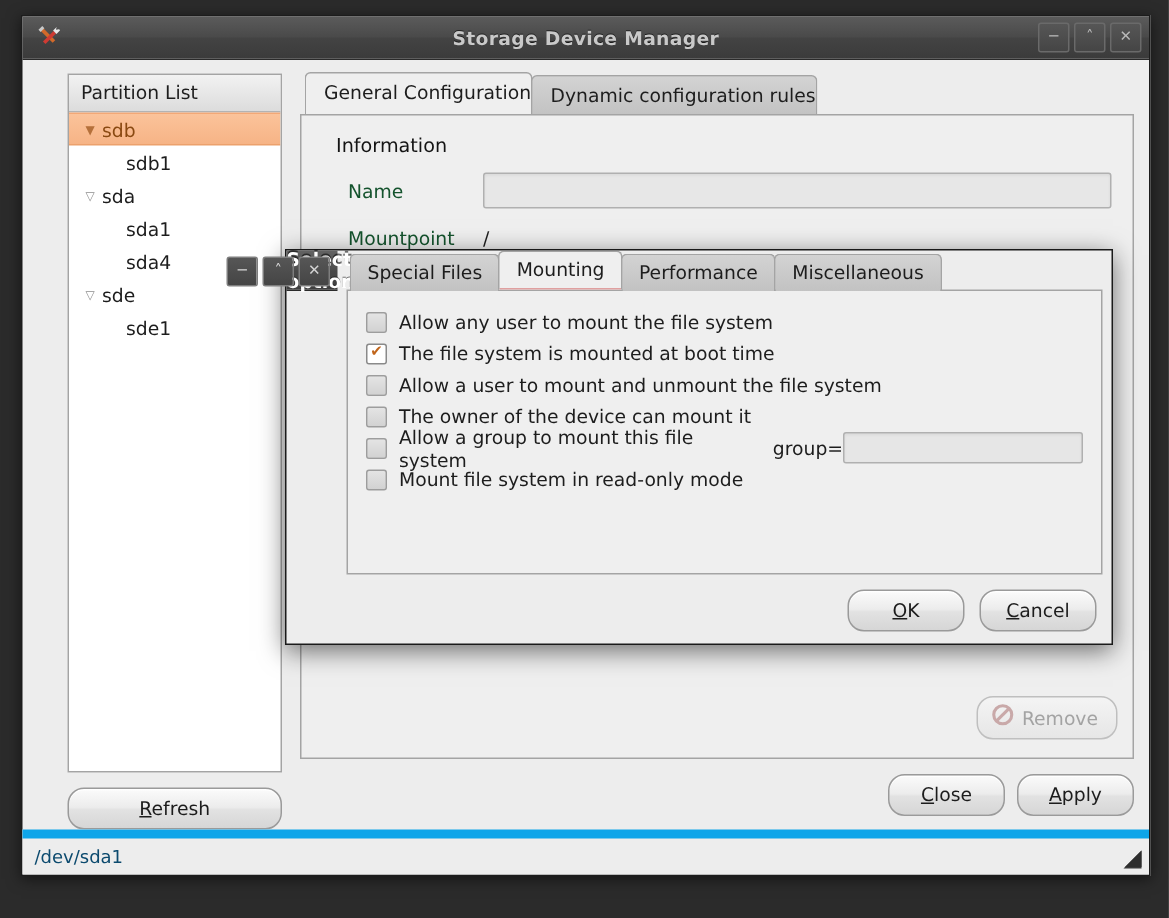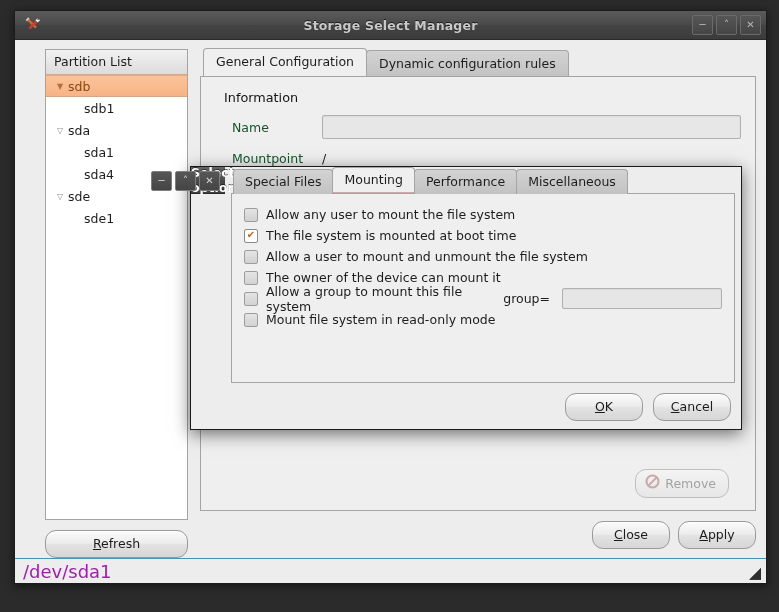--- a/index.html
+++ b/index.html
@@ -152,21 +152,21 @@
     flex: 1 1 auto; min-width: 0;
     display: flex; flex-direction: column;
   }
   .tabbar {
     display: flex; align-items: flex-end;
     height: 27px;
     padding-left: 3px;
   }
   .tab {
     font-size: 12.5px; color: #1d1d1d;
-    padding: 5px 12px 6px 12px;
+    padding: 5px 0 6px 12px;
     border: 1px solid #a4a4a4;
     border-bottom: none;
     border-radius: 4px 4px 0 0;
     background: linear-gradient(180deg,#d3d3d3,#c2c2c2);
     position: relative; top: 1px;
     margin-right: -1px;
   }
   .tab.active {
     background: #efefef;
     top: 0;
@@ -198,40 +198,40 @@
   .field-input {
     flex: 1 1 auto;
     height: 22px;
     background: #e7e7e7;
     border: 1px solid #b0b0b0;
     border-radius: 2px;
     box-shadow: inset 0 1px 2px rgba(0,0,0,.06);
   }
   .mp-value { font-size: 12.5px; color:#1d1d1d; }
   .remove-area {
-    position: absolute; right: 26px; bottom: 12px;
+    position: absolute; right: 10px; bottom: 12px;
   }
   .btn.remove {
     display: flex; align-items: center; gap: 5px;
     padding: 4px 12px 5px 9px;
   }
 
   .bottom-bar {
     flex: 0 0 auto;
     display: flex; justify-content: flex-end; align-items: center;
     gap: 8px;
     padding: 10px 0 9px 0;
   }
 
   .statusbar {
     flex: 0 0 24px; height: 24px;
     background: #ededed;
-    border-top: 1px solid #0ea5e9;
-    display: flex; align-items: center;
-    font-size: 18px; color: #a21caf;
+    border-top: 6px solid #0ea5e9;
+    display: flex; align-items: center;
+    font-size: 12px; color: #0c4a6e;
     padding: 0 8px;
     position: relative;
   }
   .resize-grip {
     position: absolute; right: 3px; bottom: 2px;
     width: 16px; height: 16px;
   }
 
   
   .dialog {
@@ -309,21 +309,21 @@
     background: #ffffff;
     border-color: #8a8a8a;
   }
   .chk.checked::after {
     content: "✔";
     font-size: 10px; color: #c0651b; line-height: 1;
     margin-top: -1px;
   }
   .group-wrap {
     display: flex; align-items: center;
-    margin-left: 24px; gap: 12px;
+    margin-left: 24px; gap: 0;
   }
   .group-label { font-size: 12.5px; color: #1d1d1d; }
   .group-input {
     width: 158px; height: 19px;
     background: #e6e6e6;
     border: 1px solid #b0b0b0; border-radius: 2px;
     box-shadow: inset 0 1px 2px rgba(0,0,0,.06);
   }
   .dlg-buttons {
     display: flex; justify-content: flex-end; gap: 10px;
@@ -344,21 +344,21 @@
           <g transform="rotate(-45 10 10)">
             <rect x="9" y="3" width="2.4" height="11" fill="#d2692a"></rect>
             <path d="M8.4 3.2 L12 3.2 L12 1.2 L8.4 1.2 Z" fill="#c9c9c9"></path>
           </g>
           <g transform="rotate(45 10 10)">
             <rect x="8.8" y="5" width="2.4" height="10" fill="#cf3b33"></rect>
             <path d="M8.4 5 L8.4 1.6 L9.4 3.4 L10.6 1.6 L11.6 1.6 L11.6 5 Z" fill="#e8e8e8"></path>
           </g>
         </svg>
       </div>
-      <div class="title-text">Storage Select Manager</div>
+      <div class="title-text">Storage Device Manager</div>
       <div class="win-buttons">
         <div class="win-btn">─</div>
         <div class="win-btn">˄</div>
         <div class="win-btn">✕</div>
       </div>
     </div>
 
     <div class="win-body">
       <div class="content-row">
 

